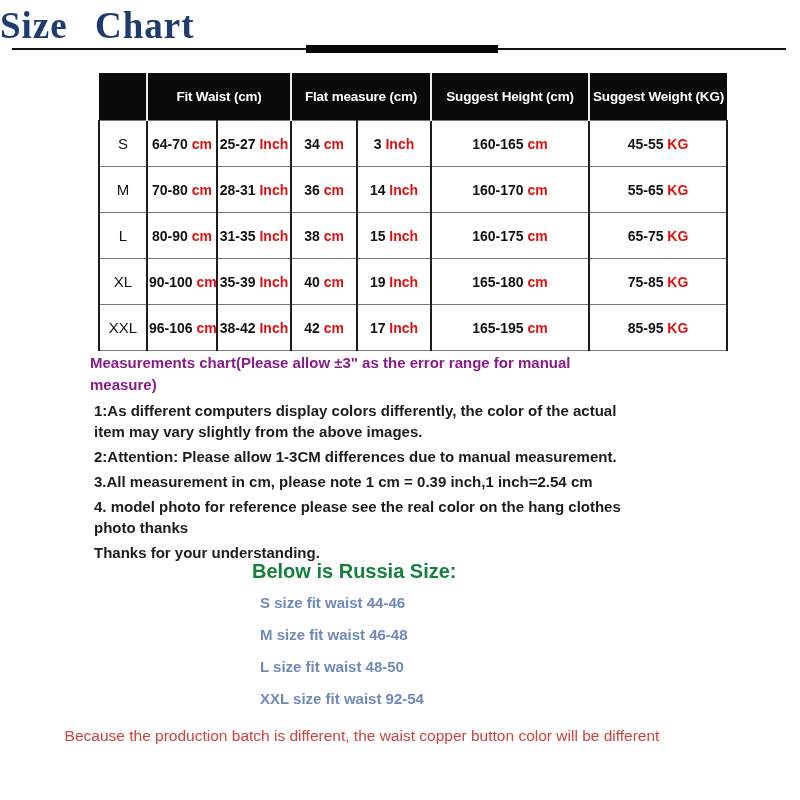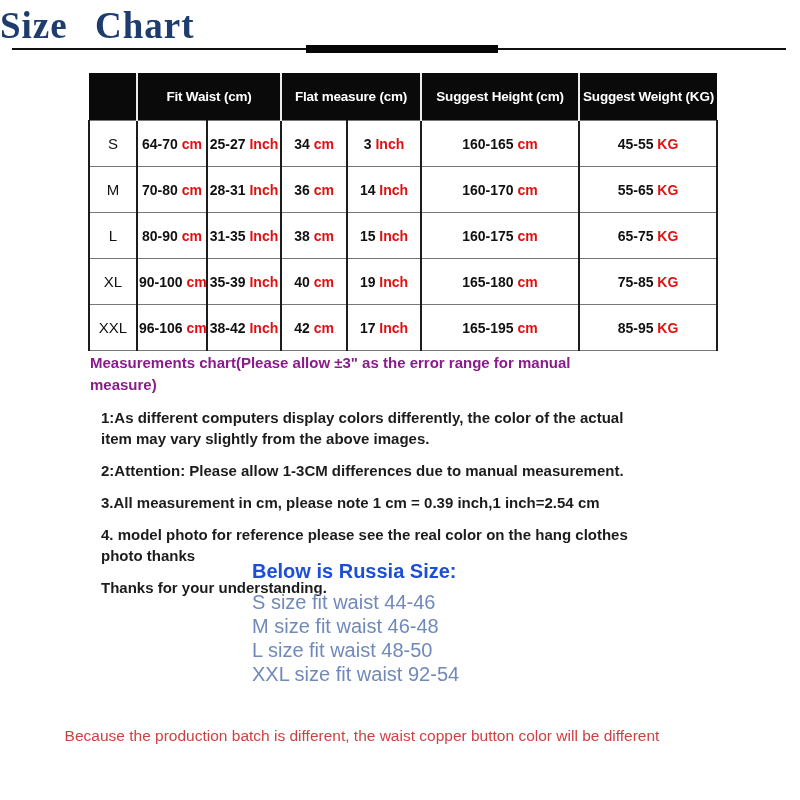--- a/index.html
+++ b/index.html
@@ -11,21 +11,21 @@
   .title-wrap{position:absolute;top:4px;left:0;width:800px;text-align:left;}
   .page-title{
     font-family:"Liberation Serif", serif;font-weight:bold;
     font-size:37px;color:#1e3c6e;letter-spacing:1px;word-spacing:17px;
   }
   .rule-thin{position:absolute;top:48px;left:12px;width:774px;height:2px;background:#111;}
   .rule-thick{position:absolute;top:45px;left:306px;width:192px;height:8px;background:#060606;}
 
   
   table.size-chart{
-    position:absolute;left:88px;top:73px;border-collapse:collapse;table-layout:fixed;
+    position:absolute;left:98px;top:73px;border-collapse:collapse;table-layout:fixed;
     width:628px;
   }
   .size-chart th{
     background:#0a0a0a;color:#fff;font-weight:bold;font-size:13.5px;
     height:45px;text-align:center;vertical-align:middle;letter-spacing:-0.2px;
     border-left:2px solid #ededed;
   }
   .size-chart th:first-child{border-left:none;}
   .size-chart td{
     height:43px;text-align:center;vertical-align:middle;white-space:nowrap;
@@ -37,28 +37,28 @@
   .size-chart .v{font-weight:bold;color:#111;}
   .size-chart .u{font-weight:bold;color:#e01010;}
 
   
   .notes{position:absolute;left:90px;top:352px;width:690px;}
   .notes-heading{
     margin:0 0 2px 0;white-space:pre-line;
     color:#8a1b8a;font-weight:bold;font-size:15px;line-height:22px;
   }
   .notes p.note-line{
-    margin:11px;white-space:pre-line;
+    margin:4px;white-space:pre-line;
     color:#1c1c1c;font-weight:bold;font-size:15px;line-height:21px;
   }
 
   
   .russia{position:absolute;left:252px;top:560px;}
-  .russia-heading{margin:0 0 7px 0;color:#1d4ed8;font-weight:bold;font-size:20px;}
-  .russia p.russia-line{margin:0;color:#7089bc;font-size:20px;line-height:24px;font-weight:400;}
+  .russia-heading{margin:0 0 7px 0;color:#15803d;font-weight:bold;font-size:20px;}
+  .russia p.russia-line{margin:8px;color:#7089bc;font-size:15px;line-height:24px;font-weight:700;}
 
   
   .footer-note{
     position:absolute;top:727px;left:0;width:724px;text-align:center;
     color:#cf4040;font-size:15.5px;
   }
 </style>
 </head>
 <body>
 

